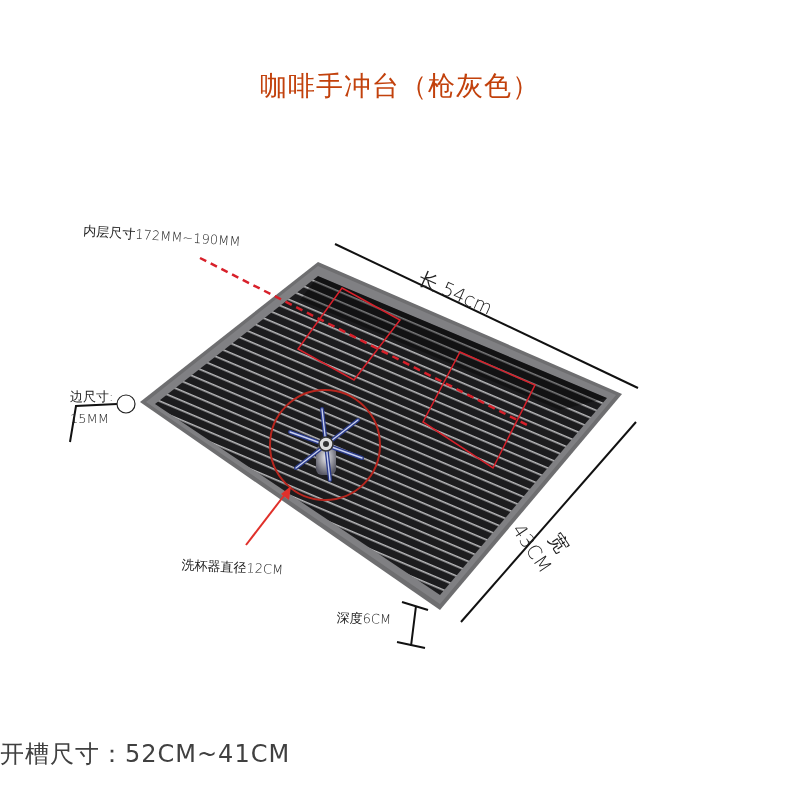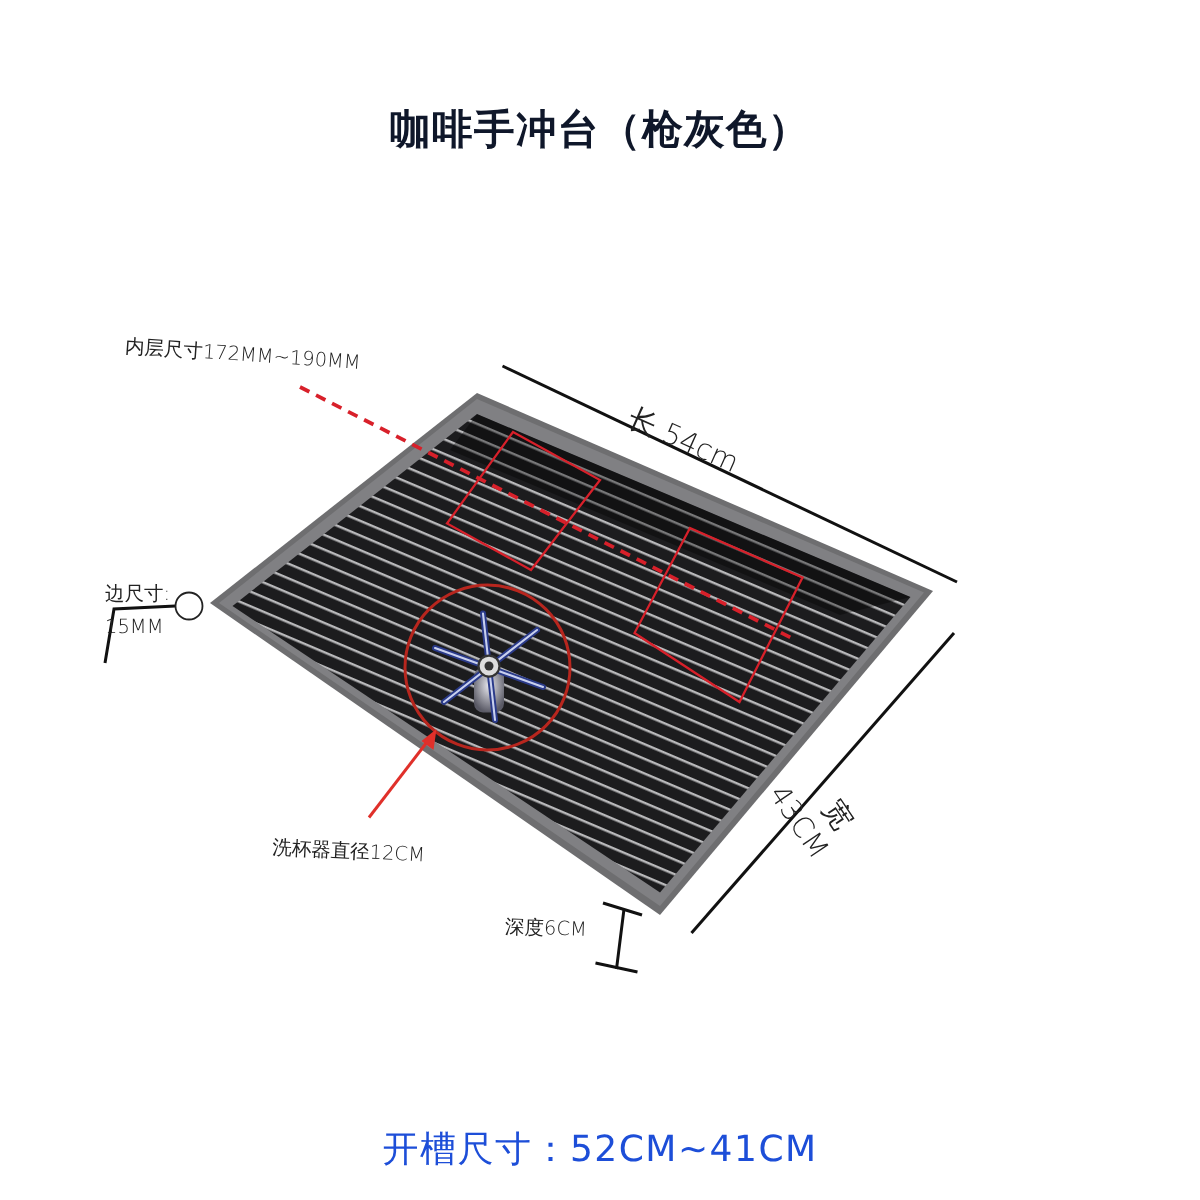--- a/index.html
+++ b/index.html
@@ -1,28 +1,28 @@
 <!DOCTYPE html>
 <html><head>
 <meta charset="utf-8">
 <style>
   html, body { margin:0; padding:0; background:#ffffff; }
   body { width:800px; height:800px; position:relative; overflow:hidden;
          font-family:"DejaVu Sans","Liberation Sans",sans-serif; }
   .title { position:absolute; left:0; top:68px; width:800px; text-align:center;
-           font-size:27px; font-weight:bold; color:#0f172a; letter-spacing:1px; }
+           font-size:27px; font-weight:normal; color:#c2410c; letter-spacing:1px; }
   .label { position:absolute; font-size:13px; color:#222; white-space:nowrap; font-weight:300; }
   .rot-length { left:425px; top:266px; font-size:19px; transform:rotate(24deg); transform-origin:left top; color:#222; }
   .rot-inner { left:84px; top:222px; transform:rotate(4deg); transform-origin:left top; }
   .rot-width { left:548px; top:505px; font-size:19px; transform:rotate(56deg); transform-origin:left top; color:#222; }
   .edge { left:70px; top:346px; line-height:22px;margin-top:40px; }
   .cup { left:182px; top:556px; transform:rotate(3deg); transform-origin:left top; }
   .depth { left:337px; top:609px; transform:rotate(2deg); transform-origin:left top; }
-  .slot { position:absolute; left:0; top:738px; width:800px; text-align:center;
-          font-size:24px; color:#1d4ed8; letter-spacing:1px;margin-top:12px; }
+  .slot { position:absolute; left:0; top:738px; width:800px; text-align:left;
+          font-size:24px; color:#404040; letter-spacing:1px; }
   svg.art { position:absolute; left:0; top:0; }
 </style>
 </head>
 <body>
 
 <div class="title">咖啡手冲台（枪灰色）</div>
 
 <svg class="art" width="800" height="800" viewBox="0 0 800 800">
   <defs>
     <clipPath id="basinClip">

